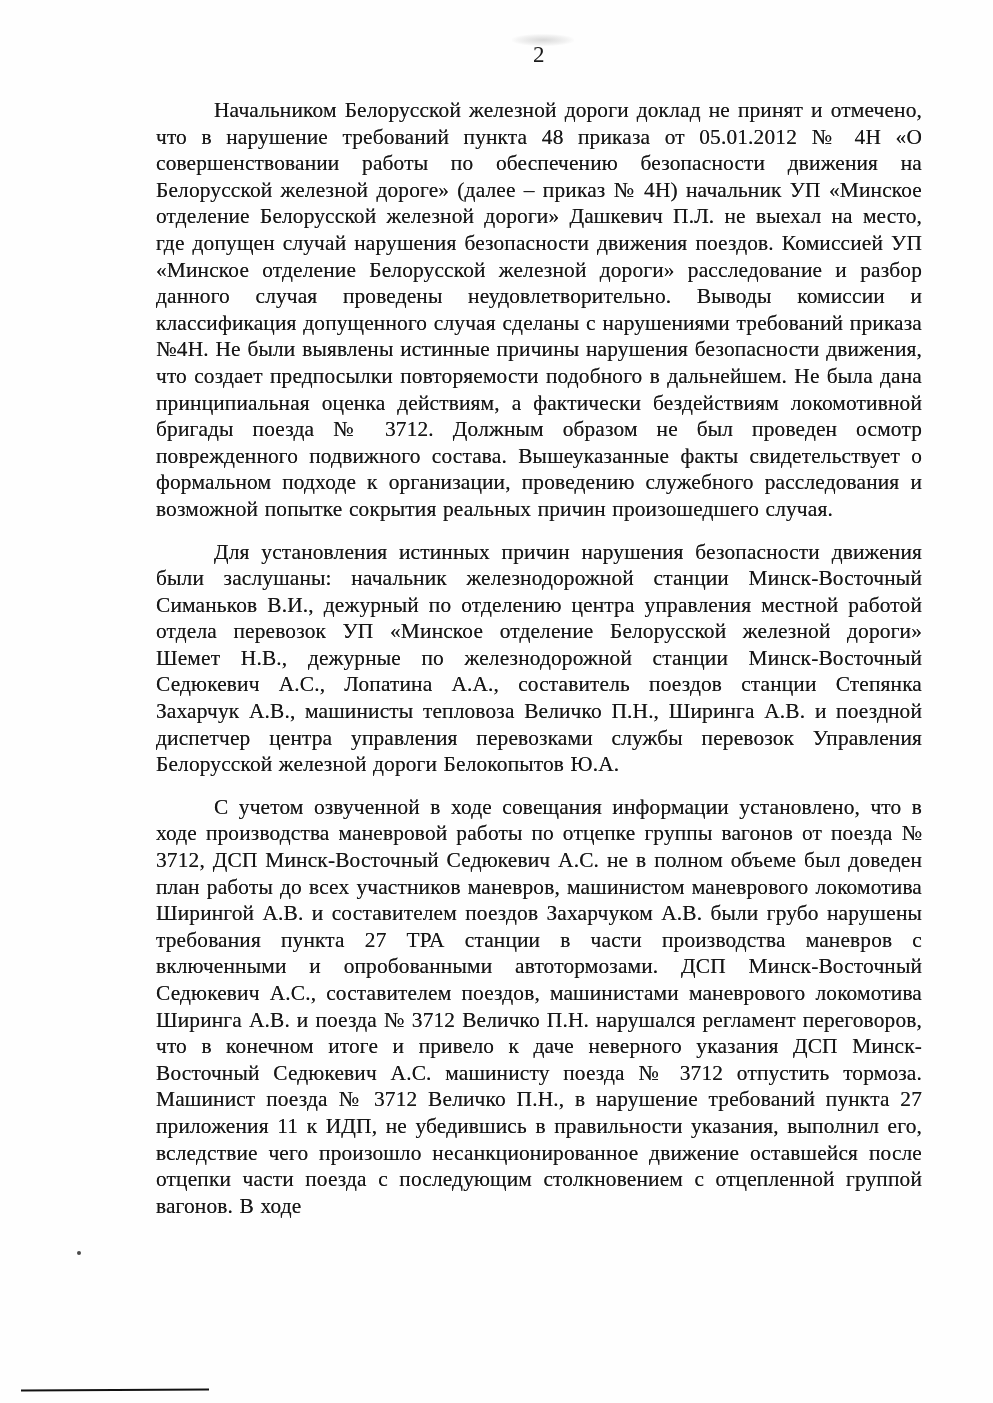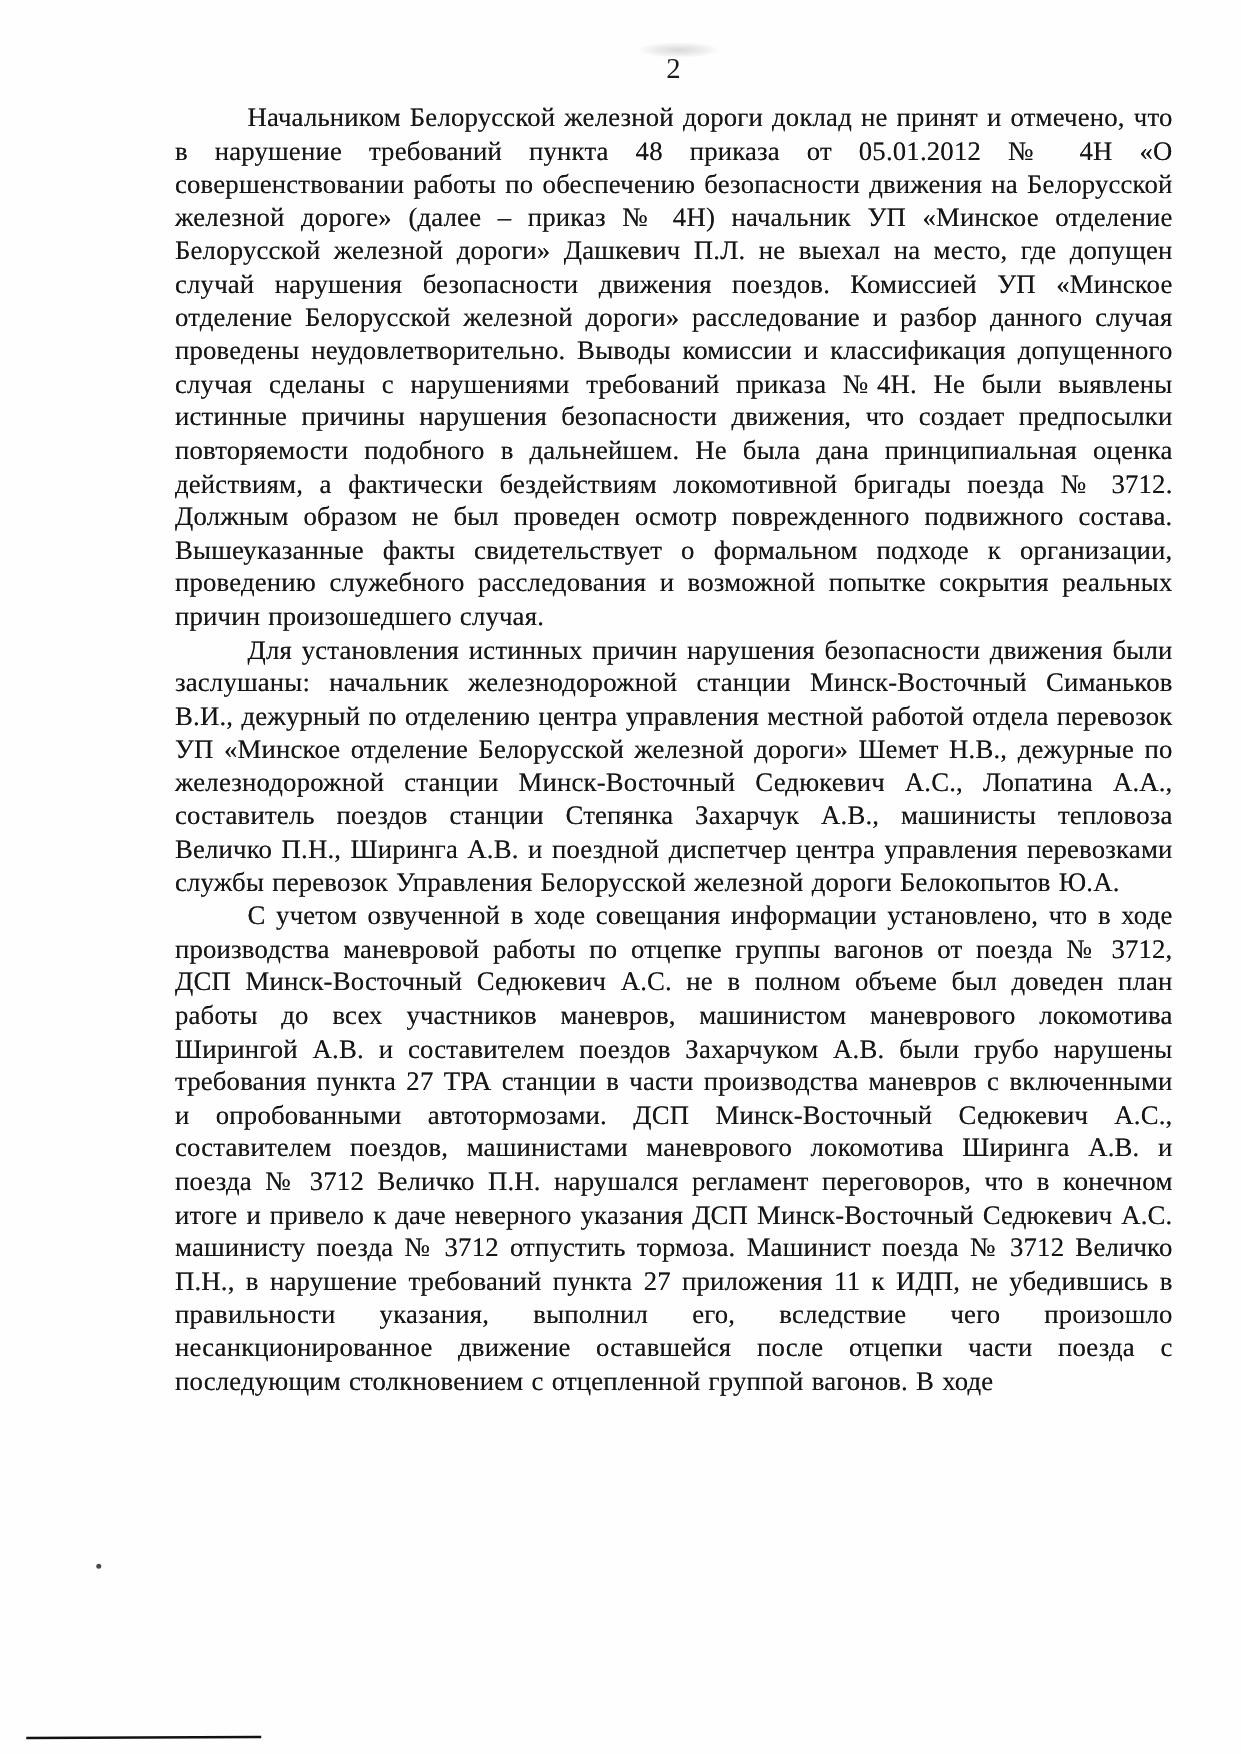--- a/index.html
+++ b/index.html
@@ -41,21 +41,21 @@
     left: 140px;
     top: 81px;
     width: 798px;
     font-size: 21.4px;
     line-height: 26.6px;
     text-align: justify;
     letter-spacing: 0.15px;
     text-shadow: 0 0 0.45px rgba(10,10,10,0.65);
   }
   .para {
-    margin: 0;
+    margin: 16px;
     padding: 0;
     text-indent: 58px;
     word-spacing: 1px;
   }
   .ink-speck {
     position: absolute;
     left: 77px;
     top: 1251px;
     width: 4px;
     height: 4px;

